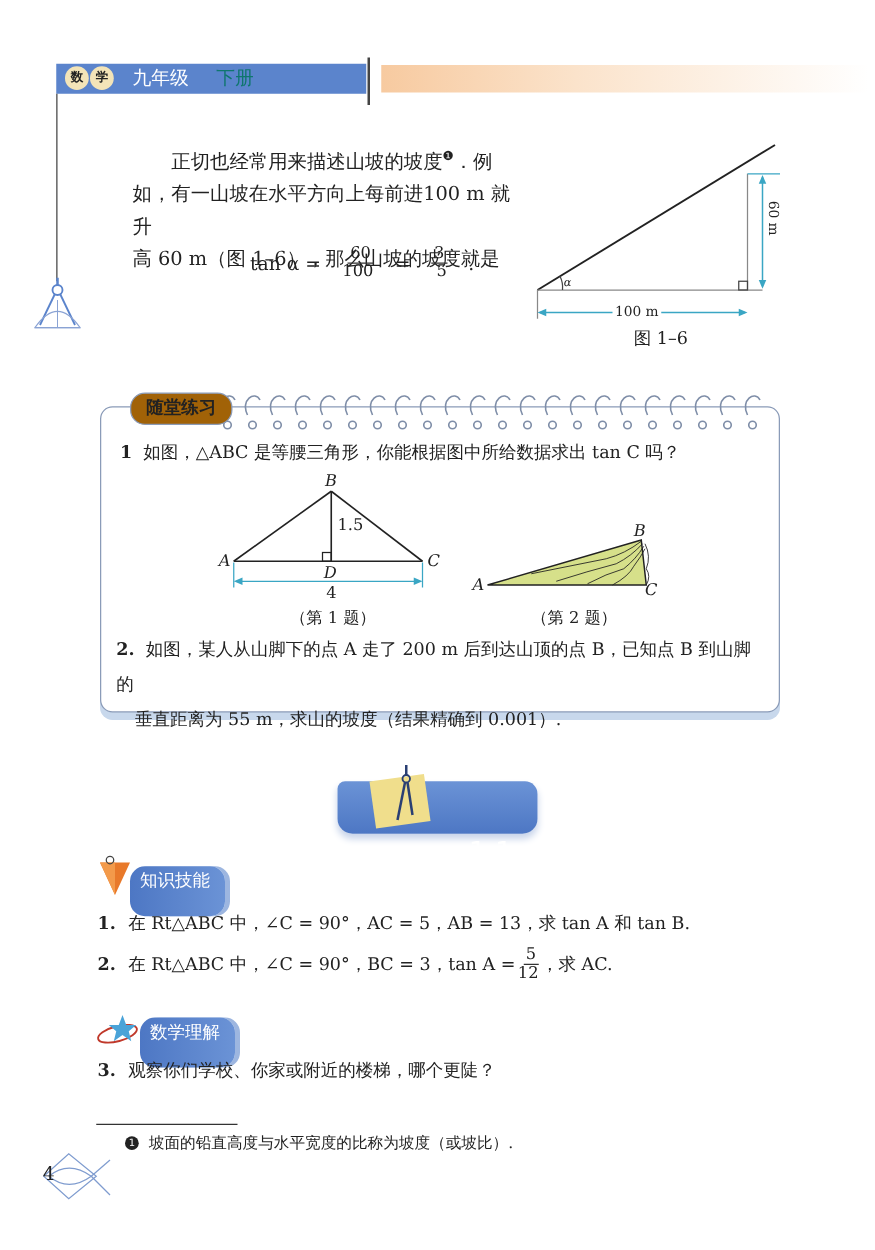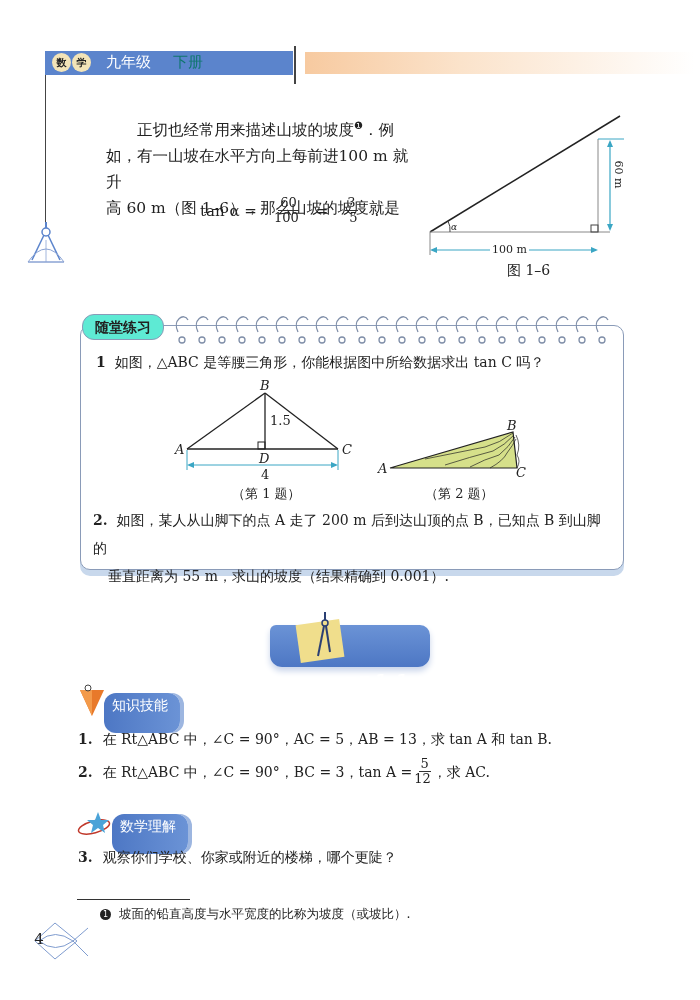--- a/index.html
+++ b/index.html
@@ -21,23 +21,23 @@
   
   .para { left:106px; top:113px; width:310px; font-size:15.5px; line-height:26px; }
   .para p { margin:0; }
   .formula { left:200px; top:196px; font-size:15px; display:flex; align-items:center; gap:17px; }
   .frac { display:inline-flex; flex-direction:column; align-items:flex-end; font-size:13px; line-height:14px; }
   .frac .num { border-bottom:1px solid #333; padding:0 2px; }
   .fig-caption { font-size:14px; }
   
   .practice-box { left:80px; top:325px; width:542px; height:243px; border:1.5px solid #8a9bb8;
                   border-radius:10px; background:#fff; box-shadow:0 6px 0 #c8d8ec; }
-  .practice-label { left:82px; top:314px; width:80px; height:24px; background:#5eead4;
+  .practice-label { left:104px; top:314px; width:80px; height:24px; background:#a16207;
                     border:1.5px solid #8a9bb8; border-radius:12px; font-size:14px; font-weight:bold;
-                    text-align:center; line-height:24px; font-family:Liberation Sans, sans-serif; }
+                    text-align:center; line-height:24px; font-family:Liberation Serif, serif; }
   .spiral { left:170px; top:310px; width:445px; height:36px; }
   .q-text { font-size:14px; line-height:28px; }
   .sub-caption { font-size:13px; }
   
   .ex-banner { left:270px; top:625px; width:160px; height:42px; border-radius:6px 10px 12px 12px;
                background:linear-gradient(to bottom,#6b93d6,#4d77c4); box-shadow:0 4px 6px #c8d4ea; }
   .ex-note { left:298px; top:622px; width:44px; height:38px; background:#f0de8c; transform:rotate(-8deg); }
   .ex-title { left:345px; top:632px; color:#fff; font-size:22px; font-family:"DejaVu Sans", sans-serif; display:flex; align-items:center; gap:4px;margin-top:38px; }
   .ex-title .small { font-size:13px; font-weight:bold; }
   

